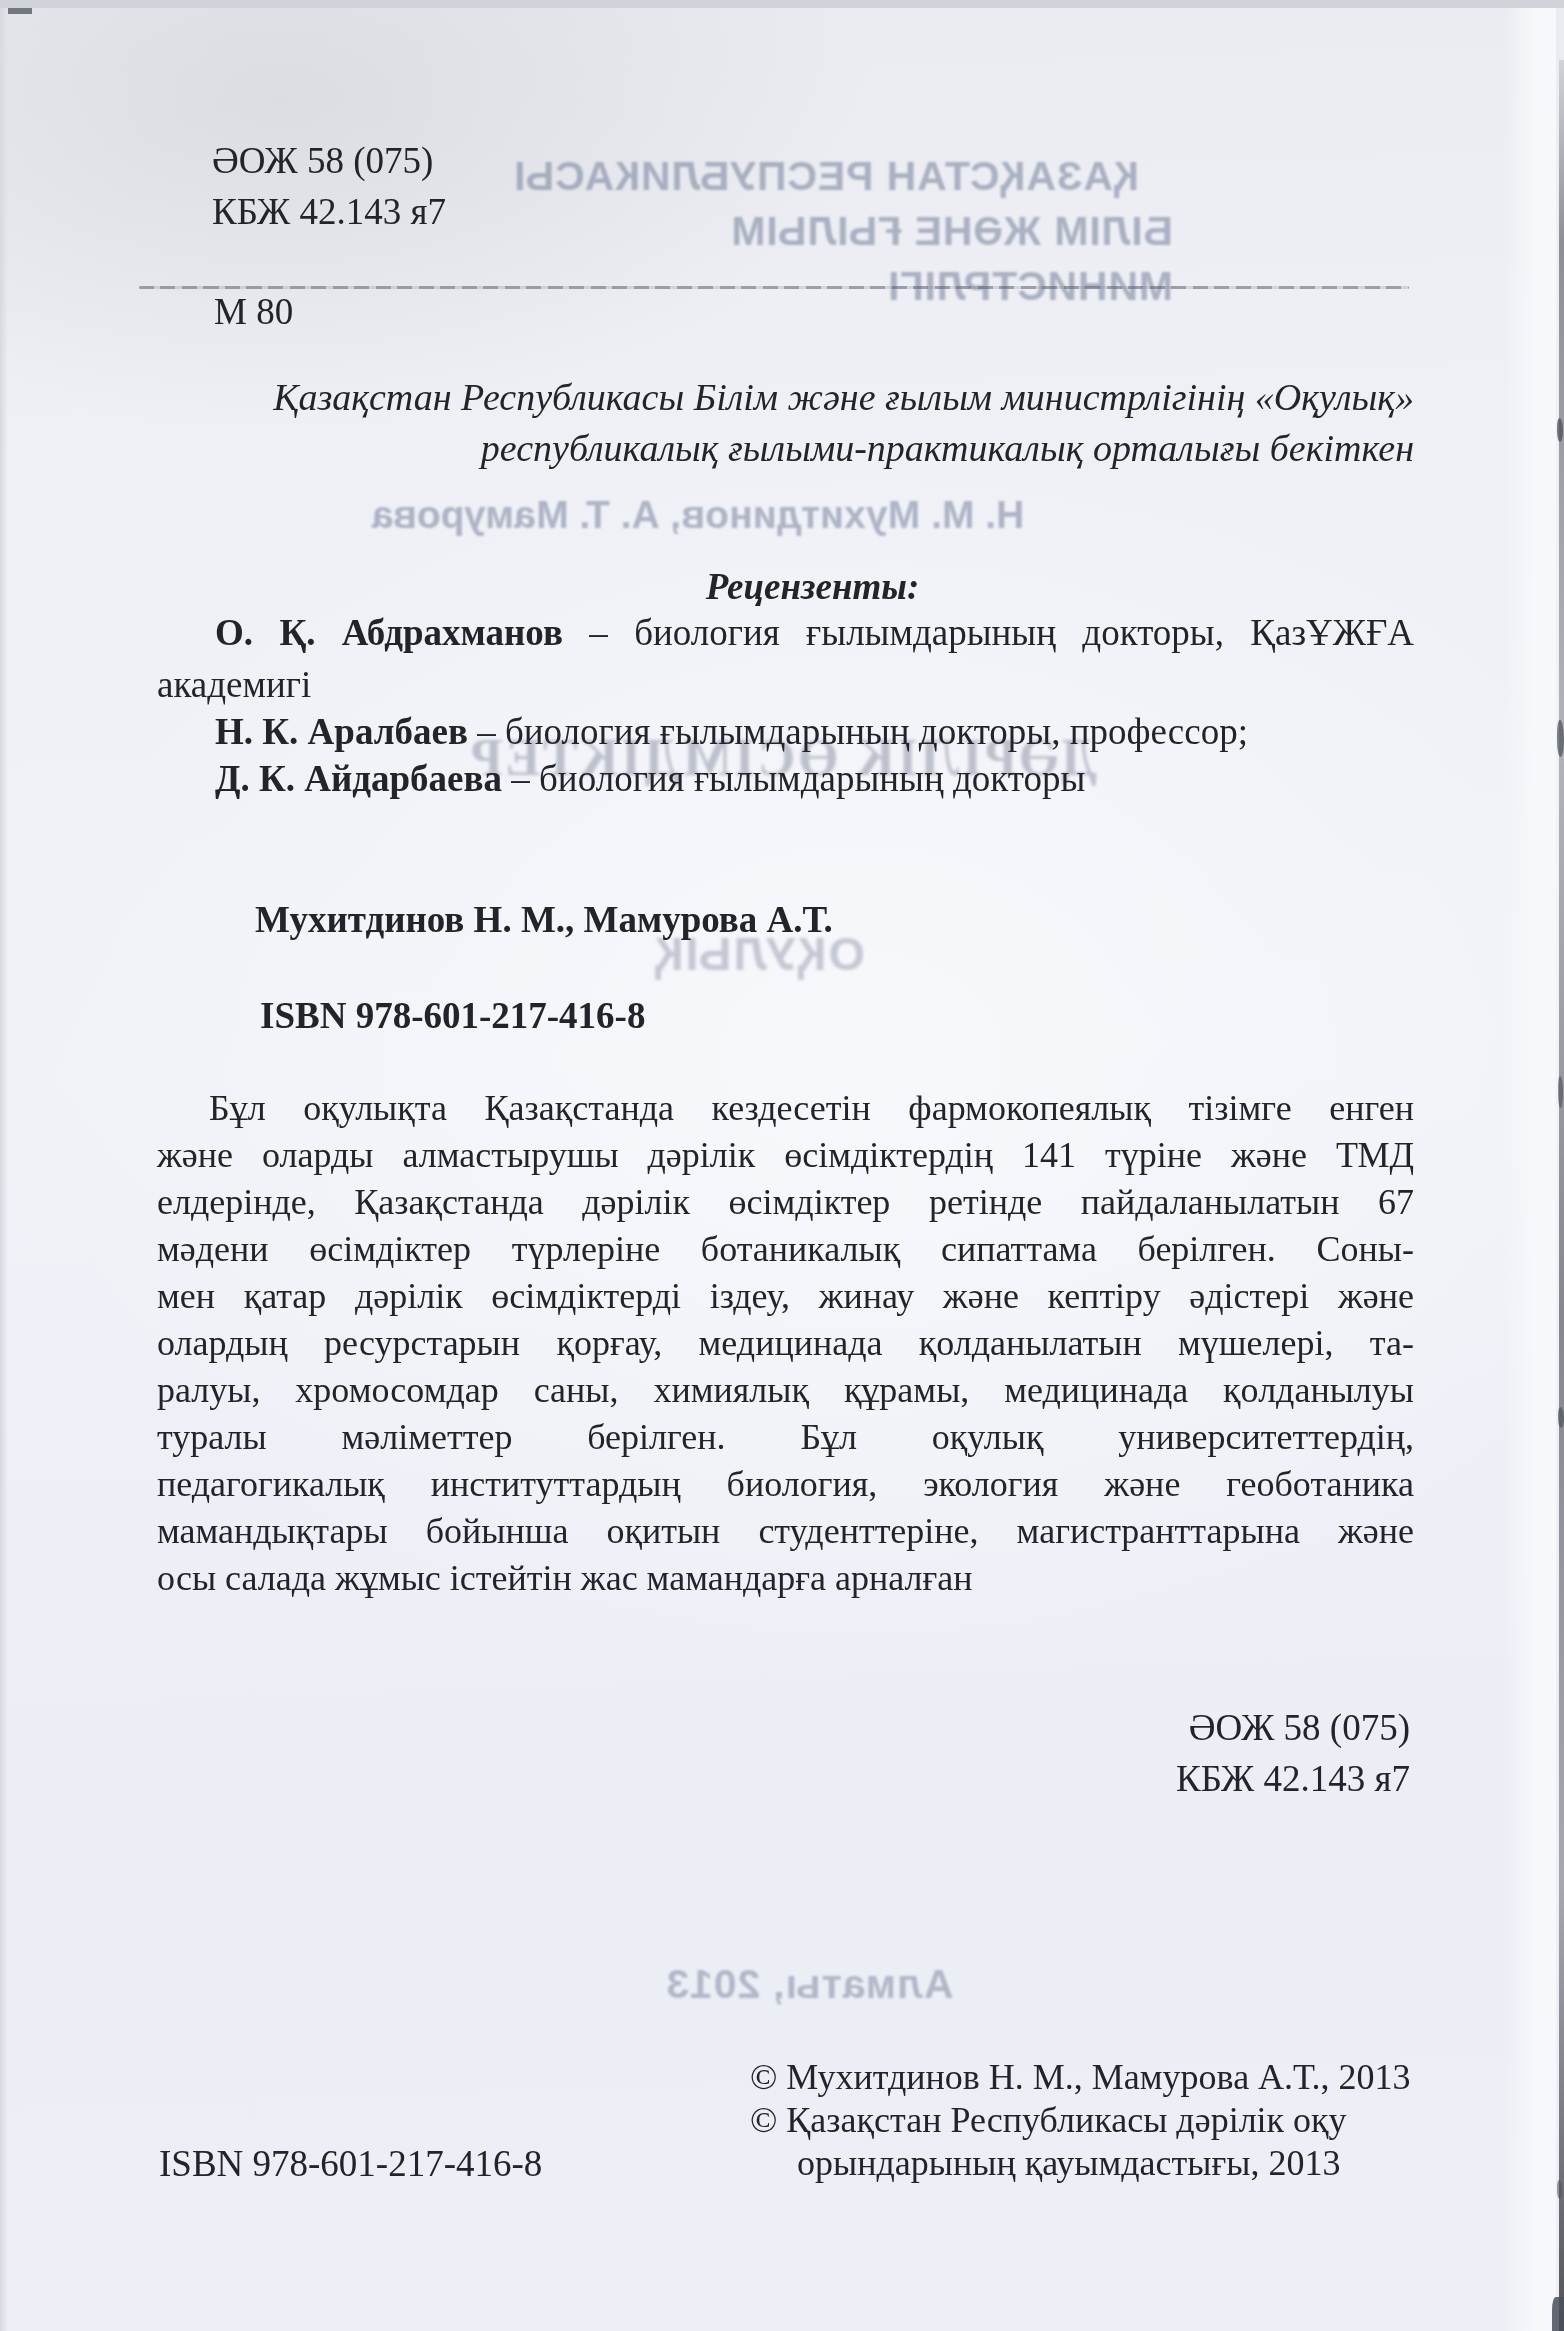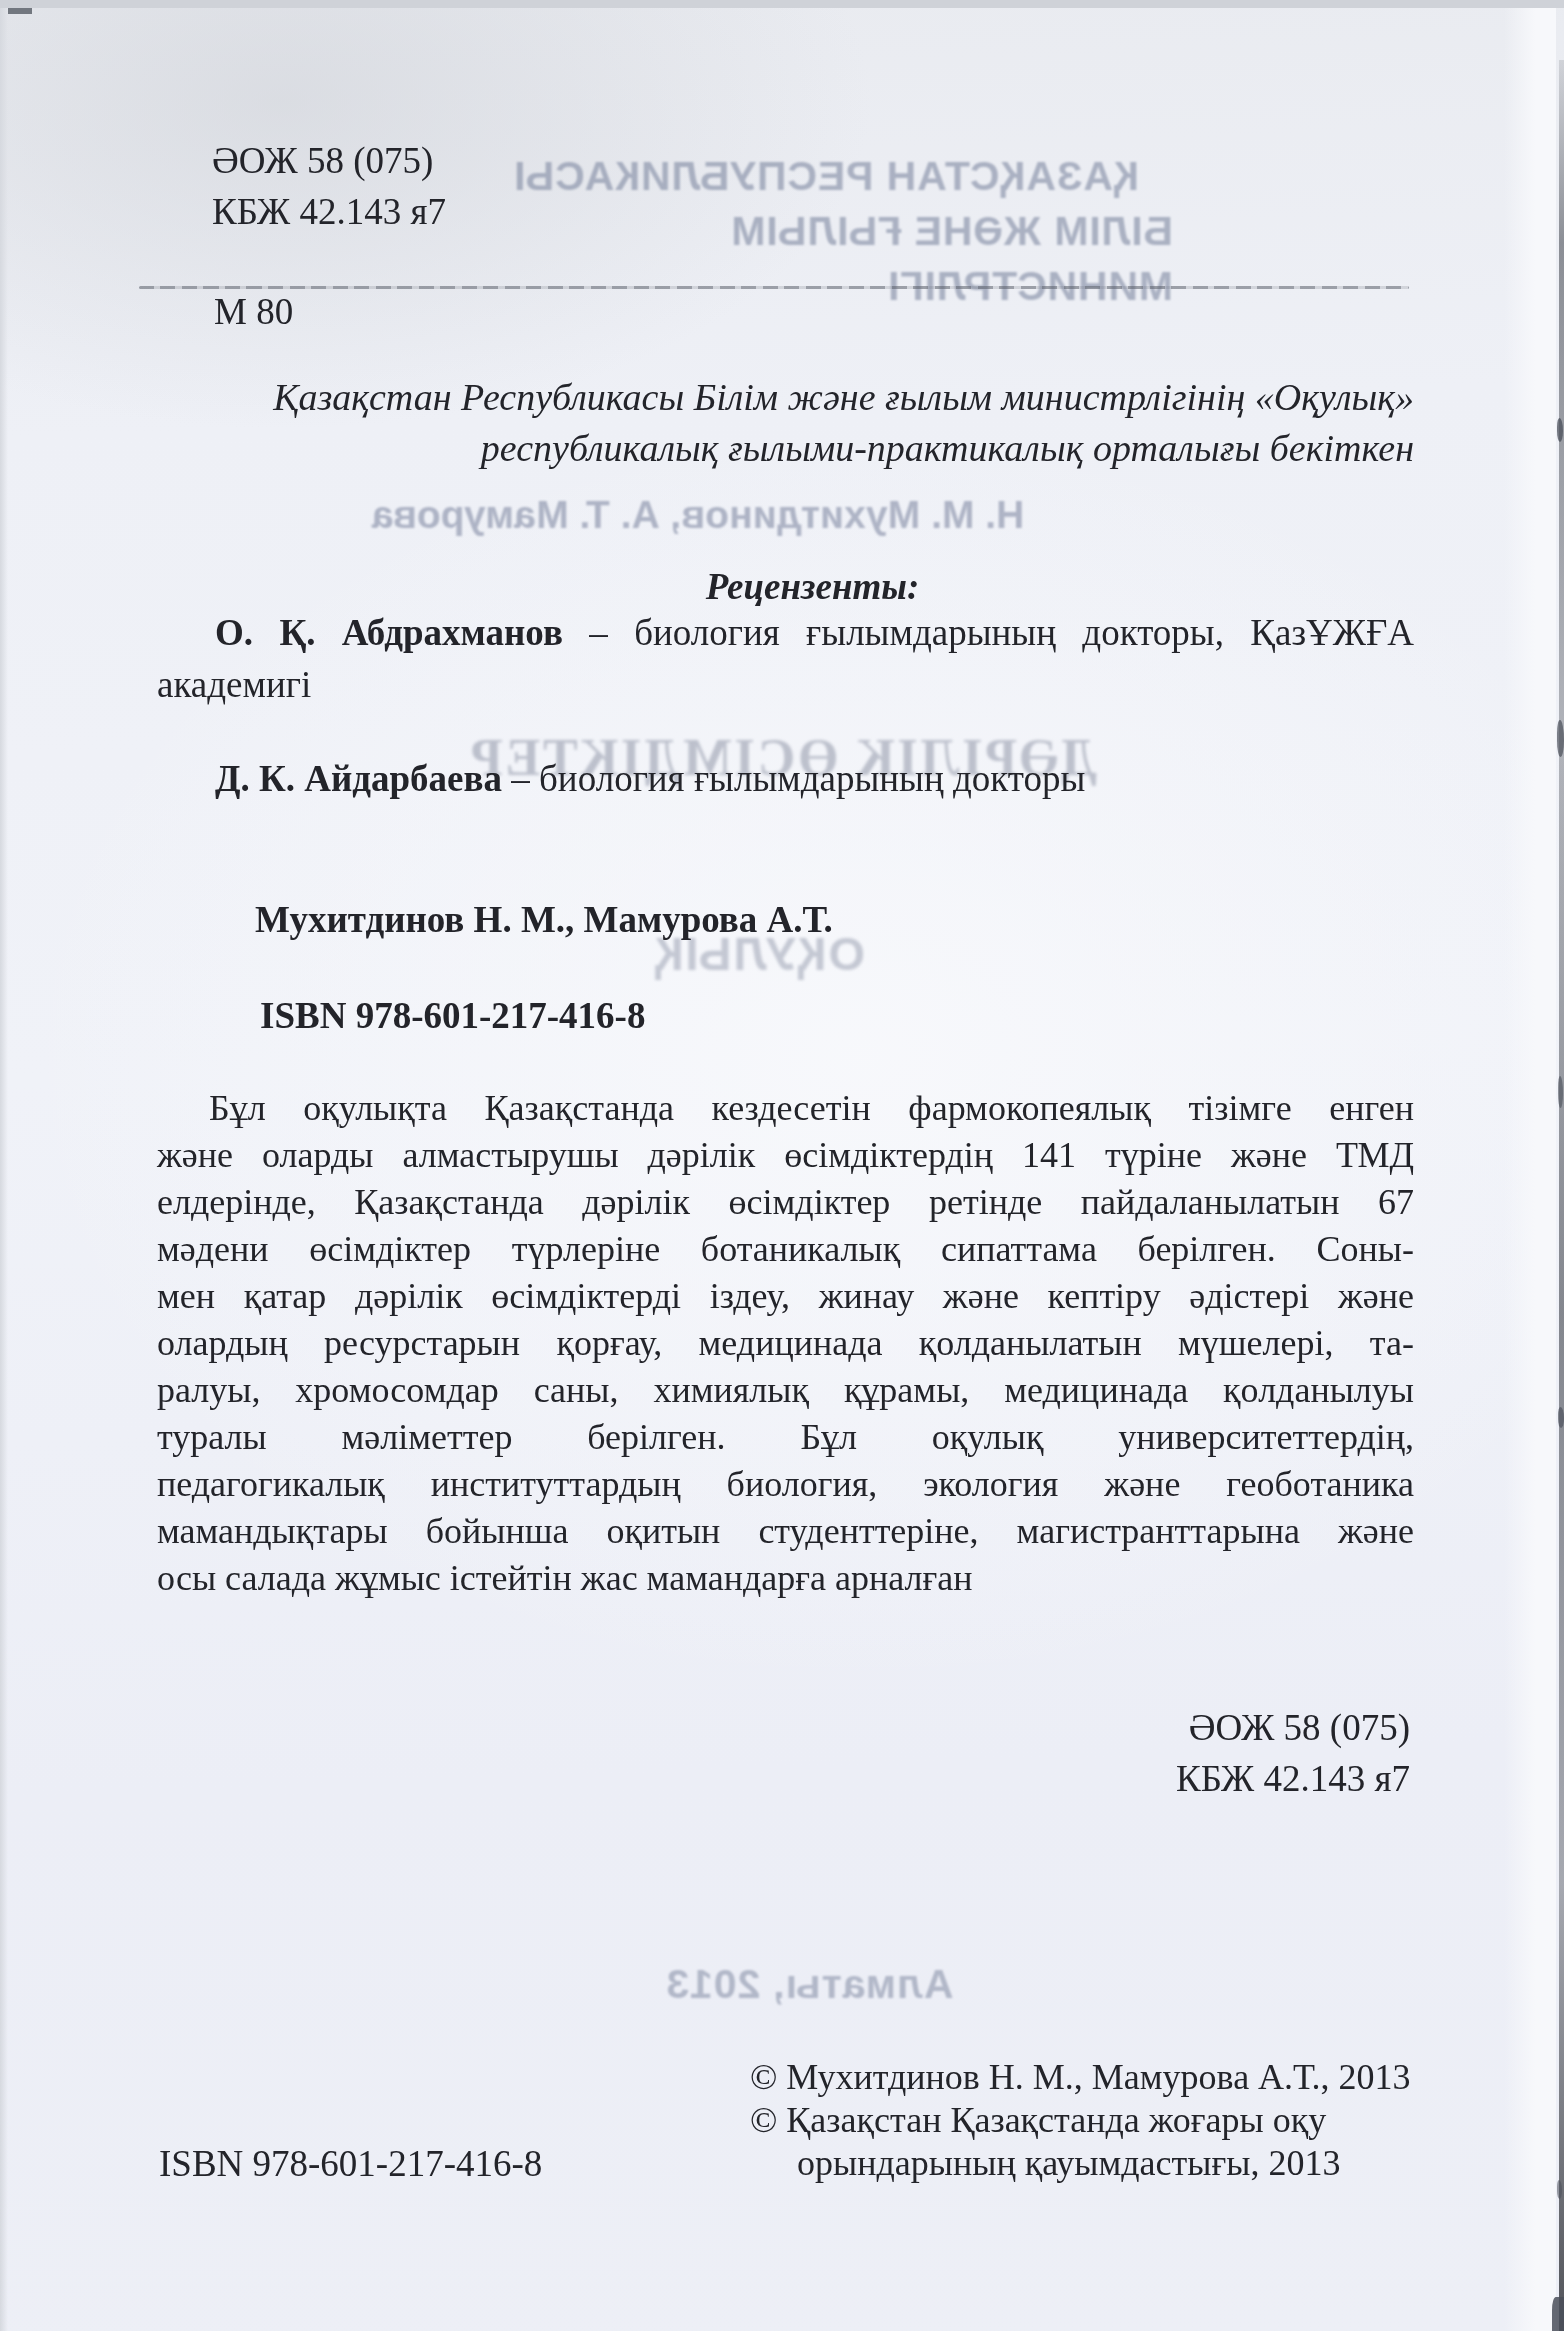--- a/index.html
+++ b/index.html
@@ -102,20 +102,21 @@
 
   <div class="abs approval">
     <div>Қазақстан Республикасы Білім және ғылым министрлігінің «Оқулық»</div>
     <div>республикалық ғылыми-практикалық орталығы бекіткен</div>
   </div>
 
   <div class="abs rev-block rv1"><span class="b">О. Қ. Абдрахманов</span><span> – биология ғылымдарының докторы, ҚазҰЖҒА</span></div>
 
   <div class="abs rev-head">Рецензенты:</div>
   <div class="abs rev-block rv2">академигі</div>
+  <div class="abs rev-block rv3"><span style="display:inline-block;width:58px;"></span><span class="b">Н. К. Аралбаев</span><span> – биология ғылымдарының докторы, профессор;</span></div>
   <div class="abs rev-block rv4"><span style="display:inline-block;width:58px;"></span><span class="b">Д. К. Айдарбаева</span><span> – биология ғылымдарының докторы</span></div>
 
   <div class="abs card-authors">Мухитдинов Н. М., Мамурова А.Т.</div>
   <div class="abs card-isbn">ISBN 978-601-217-416-8</div>
 
   <div class="abs annot">
     <div class="jl first">Бұл оқулықта Қазақстанда кездесетін фармокопеялық тізімге енген</div>
     <div class="jl">және оларды алмастырушы дәрілік өсімдіктердің 141 түріне және ТМД</div>
     <div class="jl">елдерінде, Қазақстанда дәрілік өсімдіктер ретінде пайдаланылатын 67</div>
     <div class="jl">мәдени өсімдіктер түрлеріне ботаникалық сипаттама берілген. Соны-</div>
@@ -128,20 +129,20 @@
     <div class="last">осы салада жұмыс істейтін жас мамандарға арналған</div>
   </div>
 
   <div class="abs udc-bottom">
     <div>ӘОЖ 58 (075)</div>
     <div>КБЖ 42.143 я7</div>
   </div>
 
   <div class="abs copyright">
     <div>© Мухитдинов Н. М., Мамурова А.Т., 2013</div>
-    <div>© Қазақстан Қазақстанда жоғары оқу</div>
+    <div>© Қазақстан Республикасы дәрілік оқу</div>
     <div class="indent">орындарының қауымдастығы, 2013</div>
   </div>
 
   <div class="abs isbn-bottom">ISBN 978-601-217-416-8</div>
 
 </div>
 
 
 </body></html>

